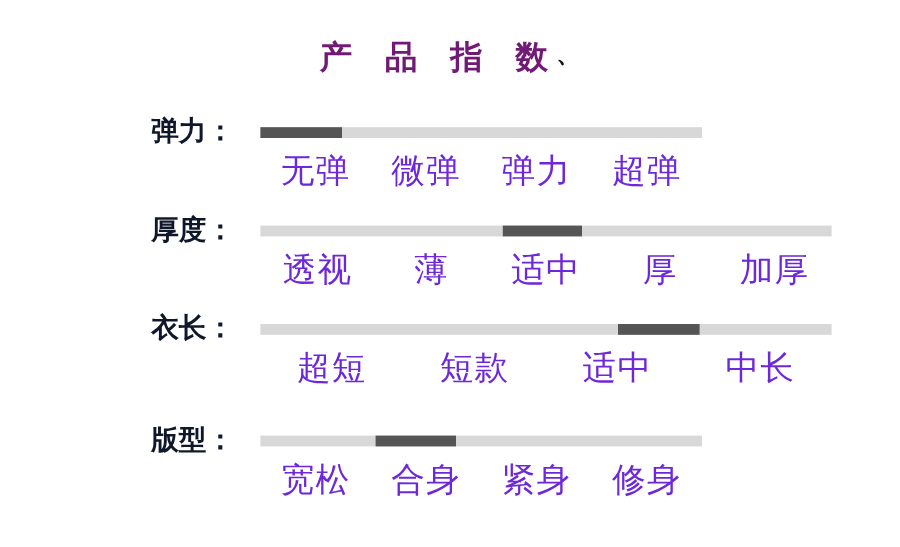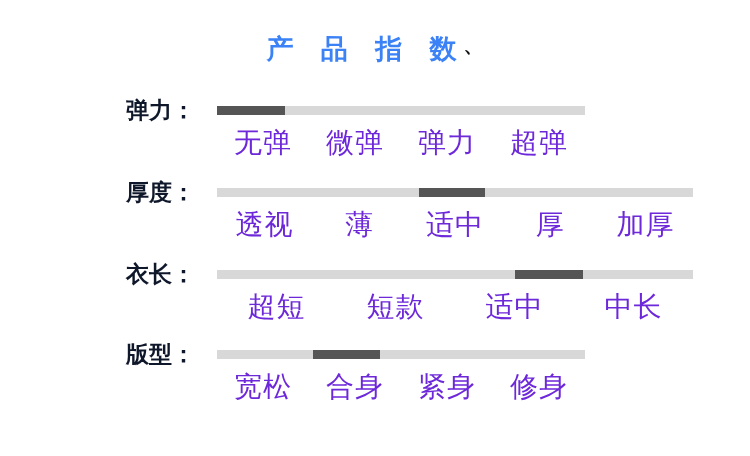--- a/index.html
+++ b/index.html
@@ -28,21 +28,21 @@
     top: 34px;
     left: 0;
     width: 750px;
     text-align: center;
   }
   .title-text {
     display: inline-block;
     font-size: 27px;
     font-weight: 700;
     letter-spacing: 9px;
-    color: #3b82f6;
+    color: #701a75;
     line-height: 1.1;
     white-space: nowrap;
   }
   .title-mark {
     display: inline-block;
     font-size: 20px;
     font-weight: 700;
     color: #111111;
     vertical-align: top;
     margin-left: -2px;
@@ -53,21 +53,21 @@
   
   .row {
     position: absolute;
     left: 0;
     width: 750px;
     height: 78px;
   }
   .row-r0 { top: 96px; }
   .row-r1 { top: 178px; }
   .row-r2 { top: 260px; }
-  .row-r3 { top: 340px; }
+  .row-r3 { top: 353px; }
 
   .row-label {
     position: absolute;
     left: 126px;
     top: 0px;
     font-size: 23px;
     font-weight: 700;
     color: #0f172a;
     letter-spacing: 0px;
     white-space: nowrap;

